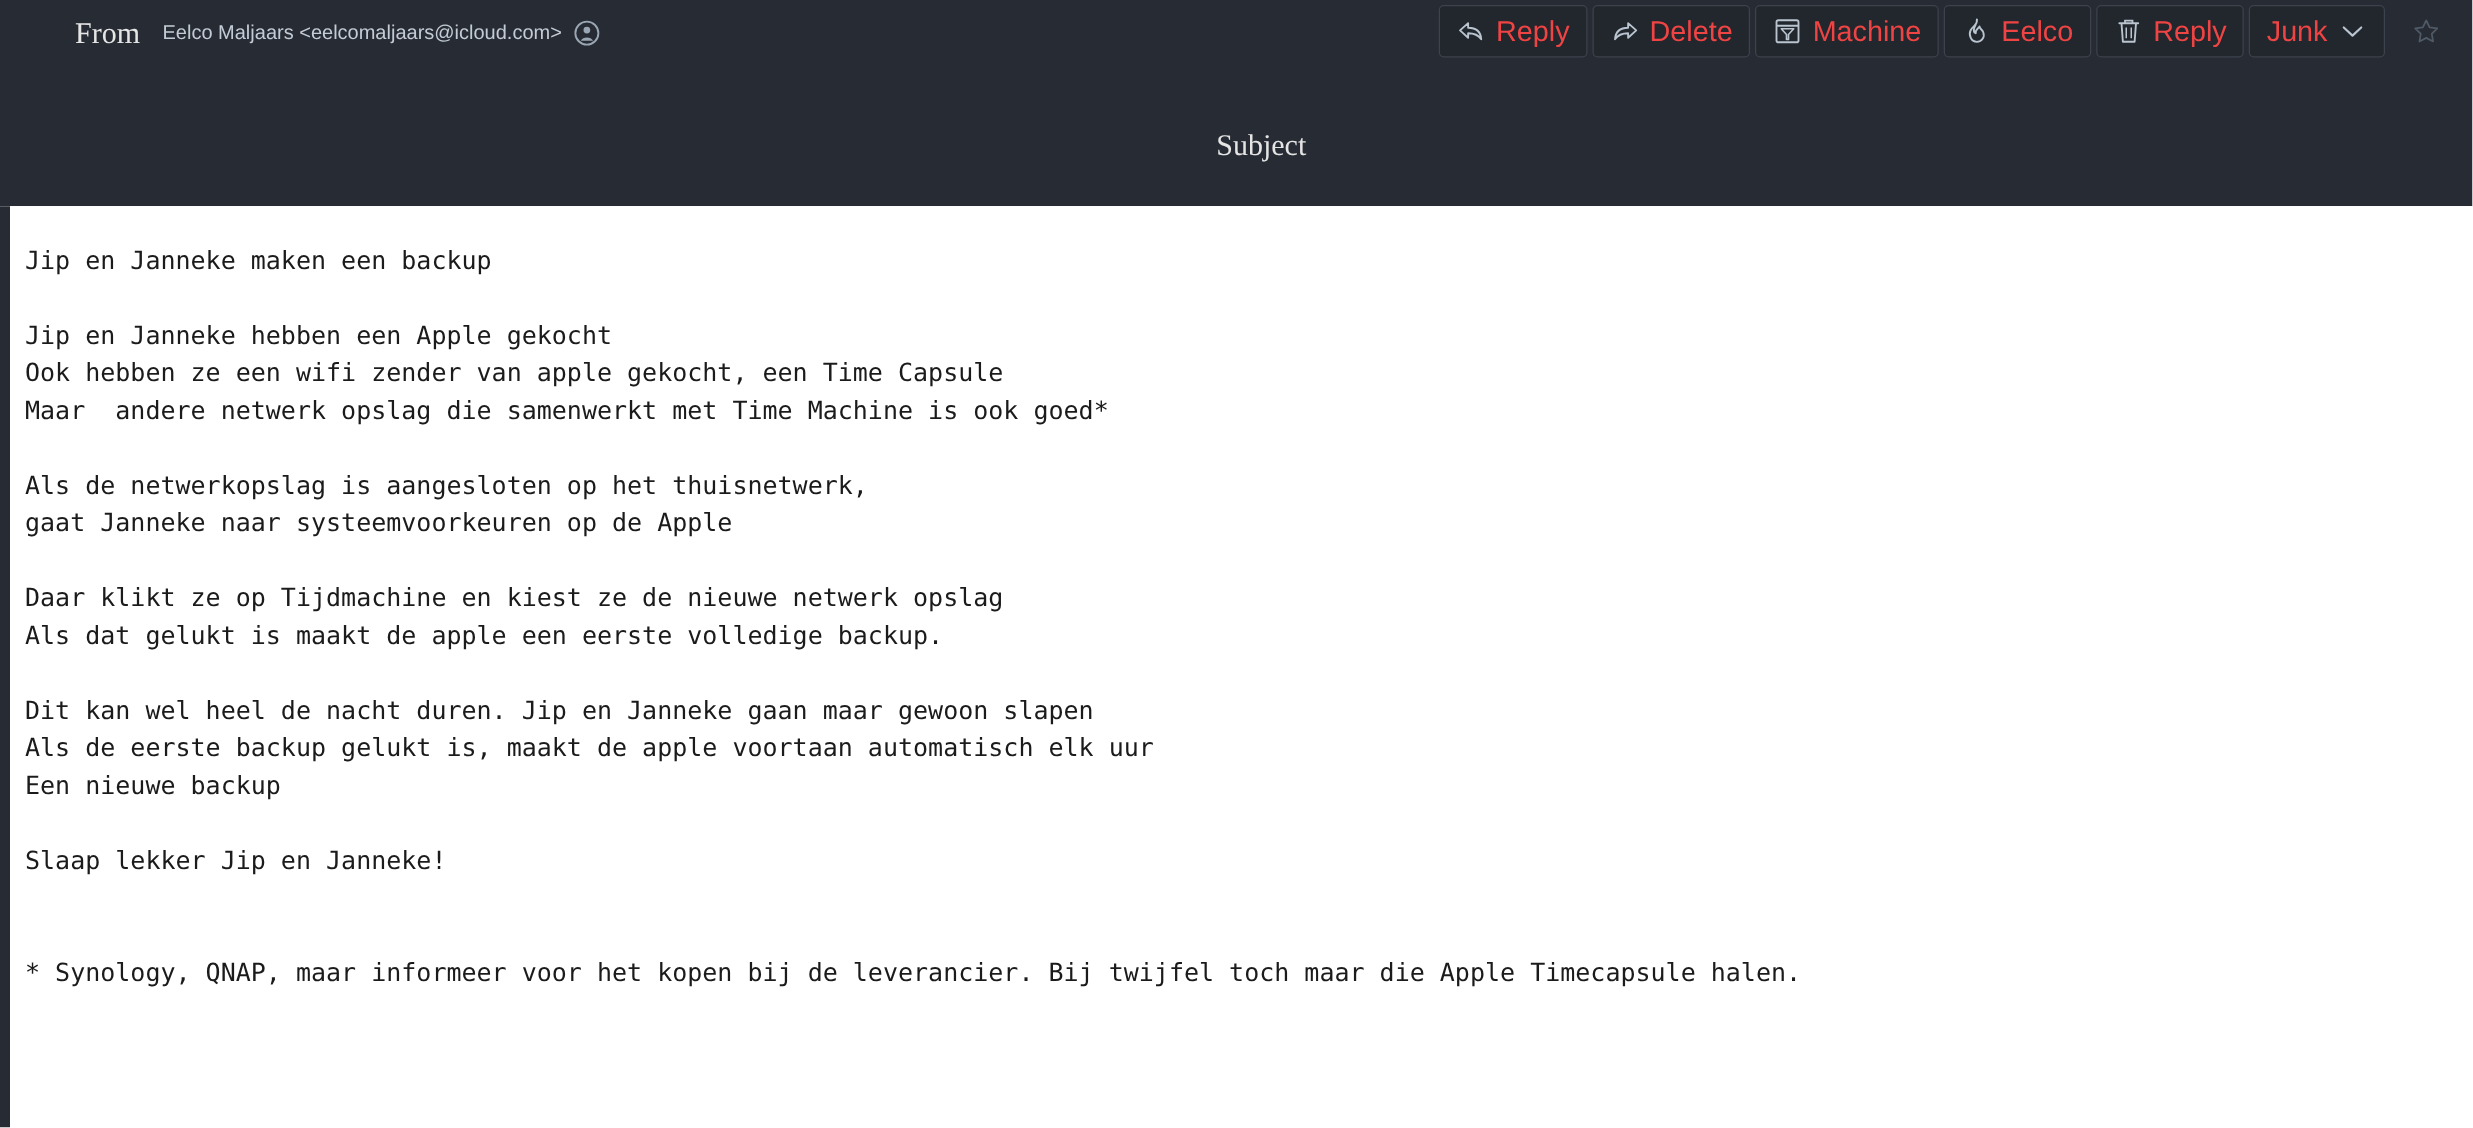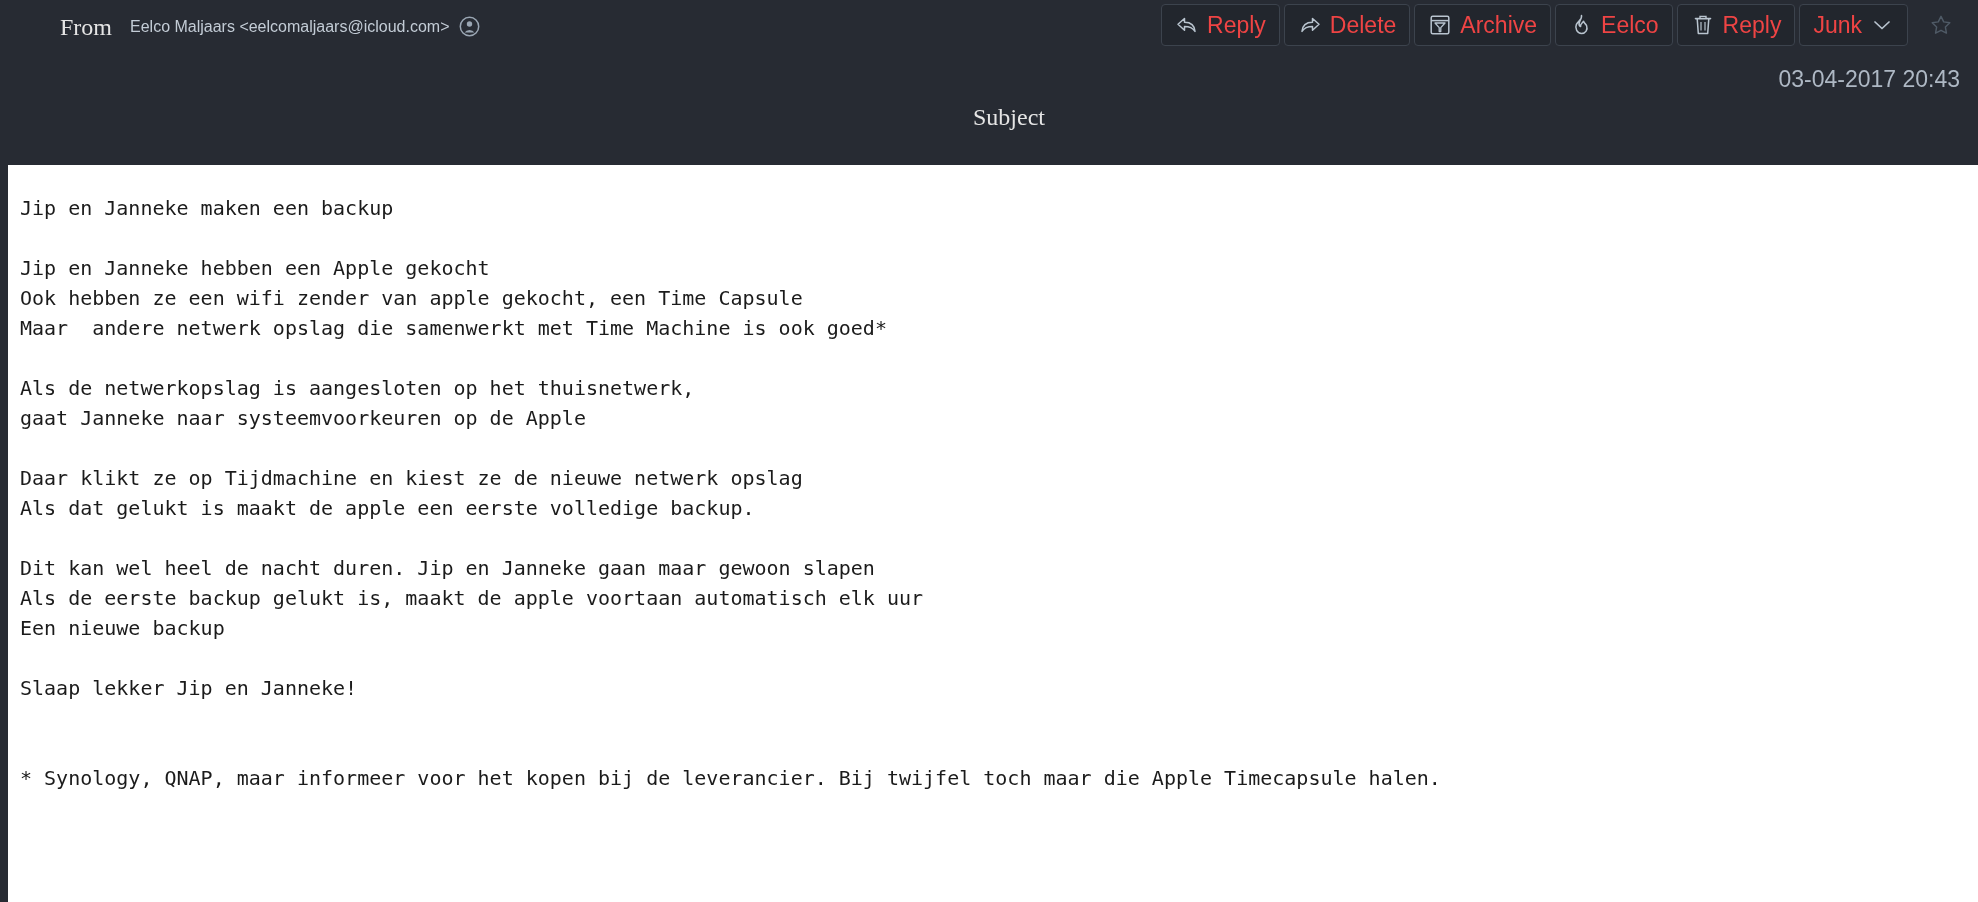--- a/index.html
+++ b/index.html
@@ -206,21 +206,20 @@
         </span>
       </div>
     </div>
 
 
     <div class="hdr-row row-subject">
       <div class="hdr-label">Subject</div>
       <div class="hdr-value subject">Jip en Janneke maken een backup</div>
     </div>
 
-    <div class="hdr-date">03-04-2017 20:43</div>
 
     <div class="toolbar">
 
       <button class="tb-btn">
         <span class="tb-icon">
           <svg width="24" height="22" viewBox="0 0 24 22">
             <path d="M9.5 4.5 L3 10.3 L9.5 16.2 L9.5 12.6 C14 12.6 17.5 13.6 20 17.4 C19.6 12 16.6 8.2 9.5 8.2 Z" fill="none" stroke="#b9c4cf" stroke-width="1.5" stroke-linejoin="round"></path>
           </svg>
         </span>
         <span>Reply</span>
@@ -237,21 +236,21 @@
       </button>
 
       <button class="tb-btn">
         <span class="tb-icon">
           <svg width="24" height="24" viewBox="0 0 24 24">
             <rect x="3.2" y="3.2" width="17.6" height="17.6" rx="1.5" fill="none" stroke="#b9c4cf" stroke-width="1.5"></rect>
             <line x1="3.2" y1="7.6" x2="20.8" y2="7.6" stroke="#b9c4cf" stroke-width="1.5"></line>
             <path d="M7 10 L17 10 L12.8 14.6 L12.8 18.5 L11.2 18.5 L11.2 14.6 Z" fill="none" stroke="#b9c4cf" stroke-width="1.3" stroke-linejoin="round"></path>
           </svg>
         </span>
-        <span>Archive</span>
+        <span>Machine</span>
       </button>
 
       <button class="tb-btn">
         <span class="tb-icon">
           <svg width="22" height="24" viewBox="0 0 22 24">
             <path d="M11.5 2.5 C12.4 7 8 7.8 6.4 11.4 C4.6 15.4 7.2 20.5 11.5 20.5 C15.6 20.5 18 16.6 16.6 12.8 C15.8 10.6 14 10.4 13.6 8.2 C12.4 10.4 10 10.4 10.6 13.6 C9.2 13 8.8 11 9.6 8.8 C10.4 6.6 11.8 5.4 11.5 2.5 Z" fill="none" stroke="#b9c4cf" stroke-width="1.5" stroke-linejoin="round"></path>
           </svg>
         </span>
         <span>Eelco</span>
       </button>

